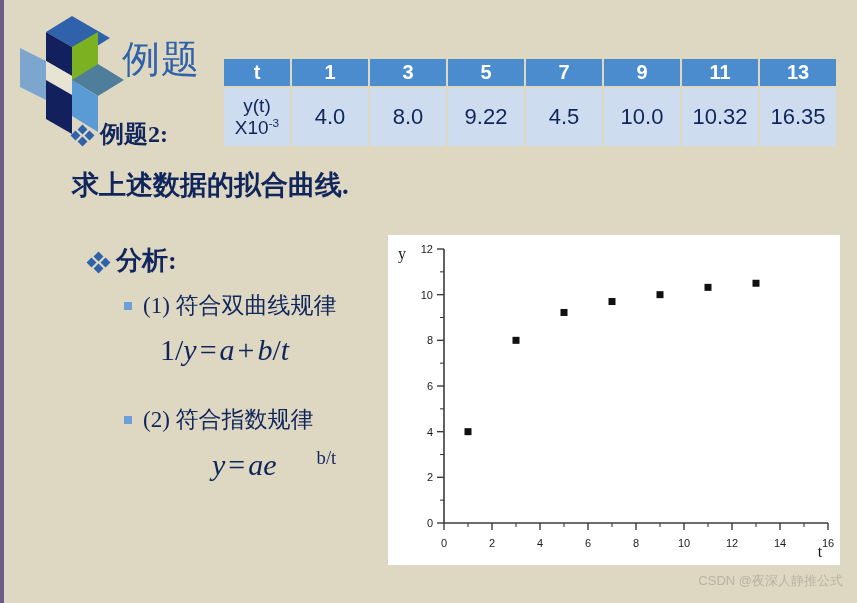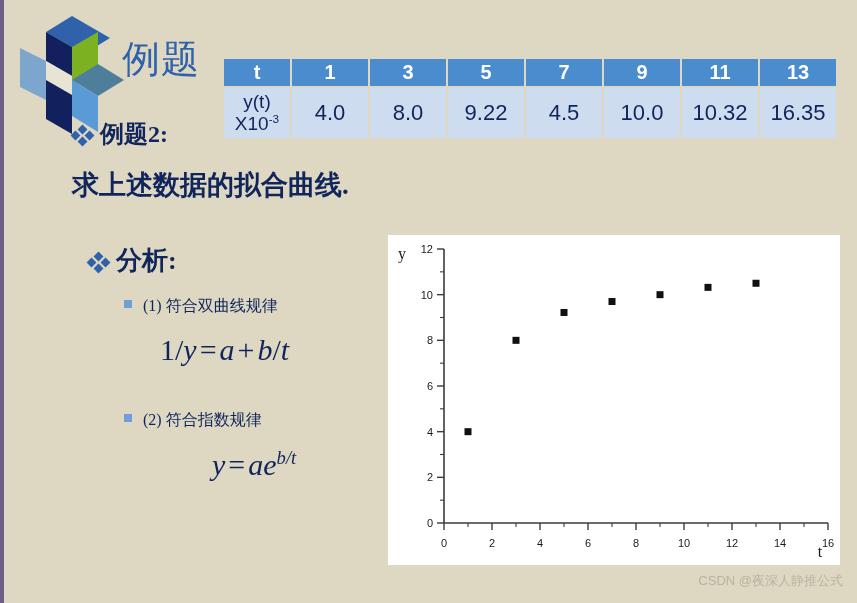--- a/index.html
+++ b/index.html
@@ -60,21 +60,21 @@
     color: #ffffff;
     font-weight: bold;
     font-size: 20px;
     height: 27px;
     padding: 0;
   }
   #data-table tr.body td {
     background: #cedcf0;
     color: #10255c;
     font-size: 22px;
-    height: 50px;
+    height: 58px;
     padding: 0;
   }
   #data-table tr.body td.rowlab {
     font-size: 19px;
     line-height: 1.06;
   }
   #data-table td.c0 { width: 66px; }
   #data-table td.cx { width: 76px; }
   sup.exp { font-size: 0.62em; vertical-align: super; }
 
@@ -118,22 +118,21 @@
   .diamond-bullet i.d1 { left: 7px;  top: 0px; }
   .diamond-bullet i.d2 { left: 0px;  top: 6px; }
   .diamond-bullet i.d3 { left: 14px; top: 6px; }
   .diamond-bullet i.d4 { left: 7px;  top: 12px; }
 
   .sub-bullet-row {
     position: absolute;
     white-space: nowrap;
     font-family: "Liberation Serif", serif;
     color: #10255c;
-    font-size: 16px;
-    margin-top: 6px;
+    font-size: 23px;
   }
   #sub1 { left: 124px; top: 290px; }
   #sub2 { left: 124px; top: 404px; }
   .sq-bullet {
     display: inline-block;
     width: 8px; height: 8px;
     background: #6f9fd8;
     vertical-align: 3px;
     margin-right: 11px;
   }
@@ -143,23 +142,23 @@
     font-family: "Liberation Serif", serif;
     color: #10255c;
     font-size: 30px;
     white-space: nowrap;
   }
   #f1 { left: 160px; top: 333px; }
   #f2 { left: 212px; top: 447px; }
   .formula i { font-style: italic; }
   .formula .op { padding: 0 3px; }
   .formula sup {
-    font-style: italic;
     font-size: 0.62em;
     vertical-align: super;
+    margin-left: 40px;
   }
 
   
   #chart-panel {
     position: absolute;
     left: 388px; top: 235px;
     width: 452px; height: 330px;
     background: #ffffff;
   }
   #chart-svg { display: block; }

